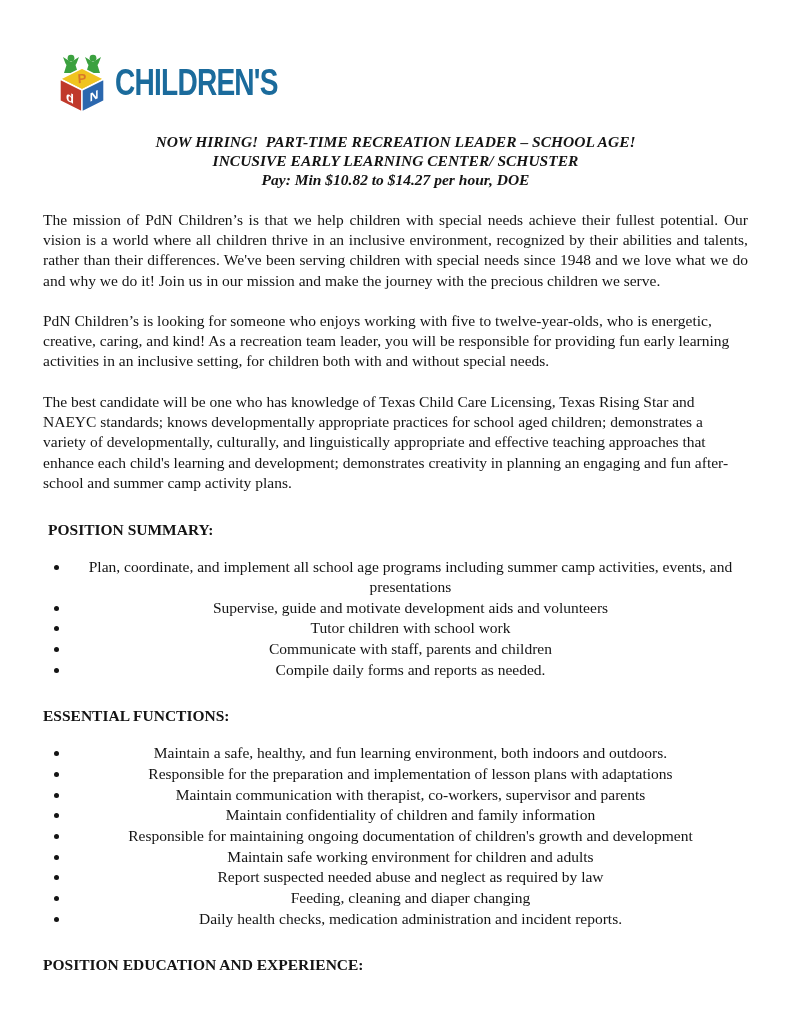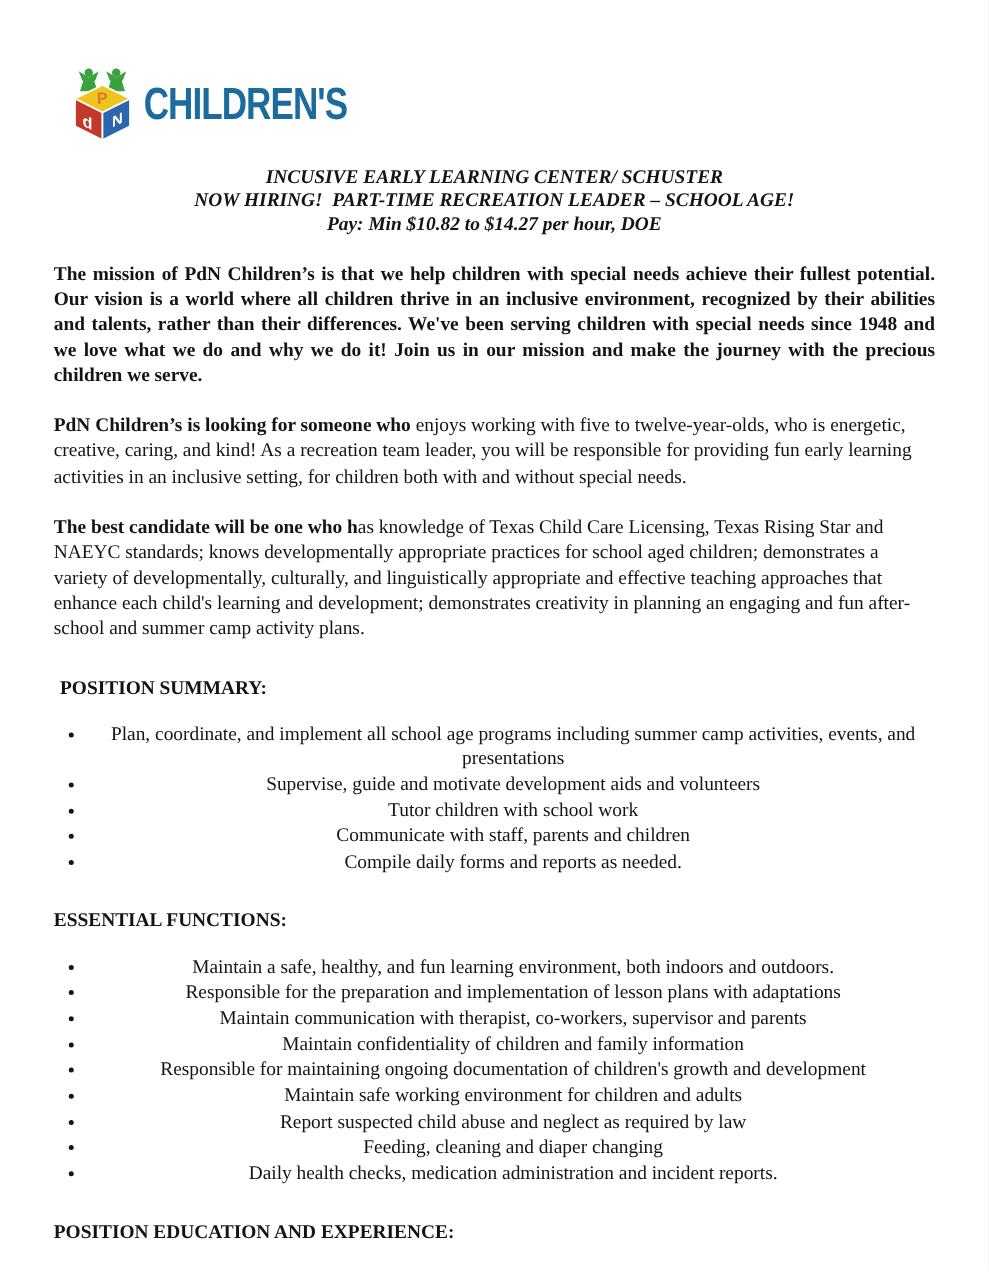--- a/index.html
+++ b/index.html
@@ -18,21 +18,21 @@
     transform:scaleX(0.78);transform-origin:left center;
     margin-left:6px;white-space:nowrap;
   }
   
   .header-block{margin-top:20px;text-align:center;font-weight:bold;font-style:italic;
     font-size:15.5px;line-height:1.24;}
   .header-line{white-space:pre-wrap;}
   
   .para{font-size:15.5px;line-height:1.31;margin-top:20px;}
   .para.justify{text-align:justify;}
-  .para .lead-bold{font-weight:bold;}
+  .para .lead-bold{font-weight:normal;}
   .section-heading{font-weight:bold;font-size:15.5px;margin-top:28px;}
   .section-heading.indented{padding-left:5px;margin-top:28px;}
   ul.bullets{margin:18px 0 0 0;padding-left:27px;font-size:15.5px;line-height:1.27;text-align:center;}
   ul.bullets li{padding-left:3px;margin:0 0 1px 0;}
 </style>
 </head>
 <body>
 
 <div class="page">
   <div class="content">
@@ -53,22 +53,22 @@
         <polygon points="5,25 27,36 27,58 5,47" fill="#c0392b" stroke="#ffffff" stroke-width="1.4"></polygon>
         <text x="15" y="49" font-size="13" font-weight="bold" fill="#ffffff" font-family="Liberation Sans, sans-serif" text-anchor="middle" transform="skewY(26) translate(0,-8)">d</text>
 
         <polygon points="27,36 49,25 49,47 27,58" fill="#2b67ae" stroke="#ffffff" stroke-width="1.4"></polygon>
         <text x="39" y="52" font-size="12" font-weight="bold" fill="#ffffff" font-family="Liberation Sans, sans-serif" text-anchor="middle" transform="skewY(-26) translate(0,13)">N</text>
       </svg>
       <div class="brand" style="color:#1b6b9c">CHILDREN'S</div>
     </div>
 
     <div class="header-block">
+      <div class="header-line">NOW HIRING!  PART-TIME RECREATION LEADER – SCHOOL AGE!</div>
       <div class="header-line">INCUSIVE EARLY LEARNING CENTER/ SCHUSTER</div>
-      <div class="header-line">NOW HIRING!  PART-TIME RECREATION LEADER – SCHOOL AGE!</div>
       <div class="header-line">Pay: Min $10.82 to $14.27 per hour, DOE</div>
     </div>
 
     <p class="para justify"><span class="lead-bold">The mission of PdN Children’s is that we help children with special needs achieve their fullest potential. Our vision is a world where all children thrive in an inclusive environment, recognized by their abilities and talents, rather than their differences. We've been serving children with special needs since 1948 and we love what we do and why we do it! Join us in our mission and make the journey with the precious children we serve.</span></p>
 
     <p class="para"><span class="lead-bold">PdN Children’s is looking for someone who </span><span>enjoys working with five to twelve-year-olds, who is energetic, creative, caring, and kind! As a recreation team leader, you will be responsible for providing fun early learning activities in an inclusive setting, for children both with and without special needs.</span></p>
 
     <p class="para"><span class="lead-bold">The best candidate will be one who h</span><span>as knowledge of Texas Child Care Licensing, Texas Rising Star and NAEYC standards; knows developmentally appropriate practices for school aged children; demonstrates a variety of developmentally, culturally, and linguistically appropriate and effective teaching approaches that enhance each child's learning and development; demonstrates creativity in planning an engaging and fun after-school and summer camp activity plans.</span></p>
 
     <div class="section-heading indented">POSITION SUMMARY:</div>
@@ -81,21 +81,21 @@
       </ul>
 
     <div class="section-heading">ESSENTIAL FUNCTIONS:</div>
     <ul class="bullets">
         <li>Maintain a safe, healthy, and fun learning environment, both indoors and outdoors.</li>
         <li>Responsible for the preparation and implementation of lesson plans with adaptations</li>
         <li>Maintain communication with therapist, co-workers, supervisor and parents</li>
         <li>Maintain confidentiality of children and family information</li>
         <li>Responsible for maintaining ongoing documentation of children's growth and development</li>
         <li>Maintain safe working environment for children and adults</li>
-        <li>Report suspected child abuse and neglect as required by law</li>
+        <li>Report suspected needed abuse and neglect as required by law</li>
         <li>Feeding, cleaning and diaper changing</li>
         <li>Daily health checks, medication administration and incident reports.</li>
       </ul>
 
     <div class="section-heading">POSITION EDUCATION AND EXPERIENCE:</div>
 
   </div>
 </div>
 
 </body></html>

